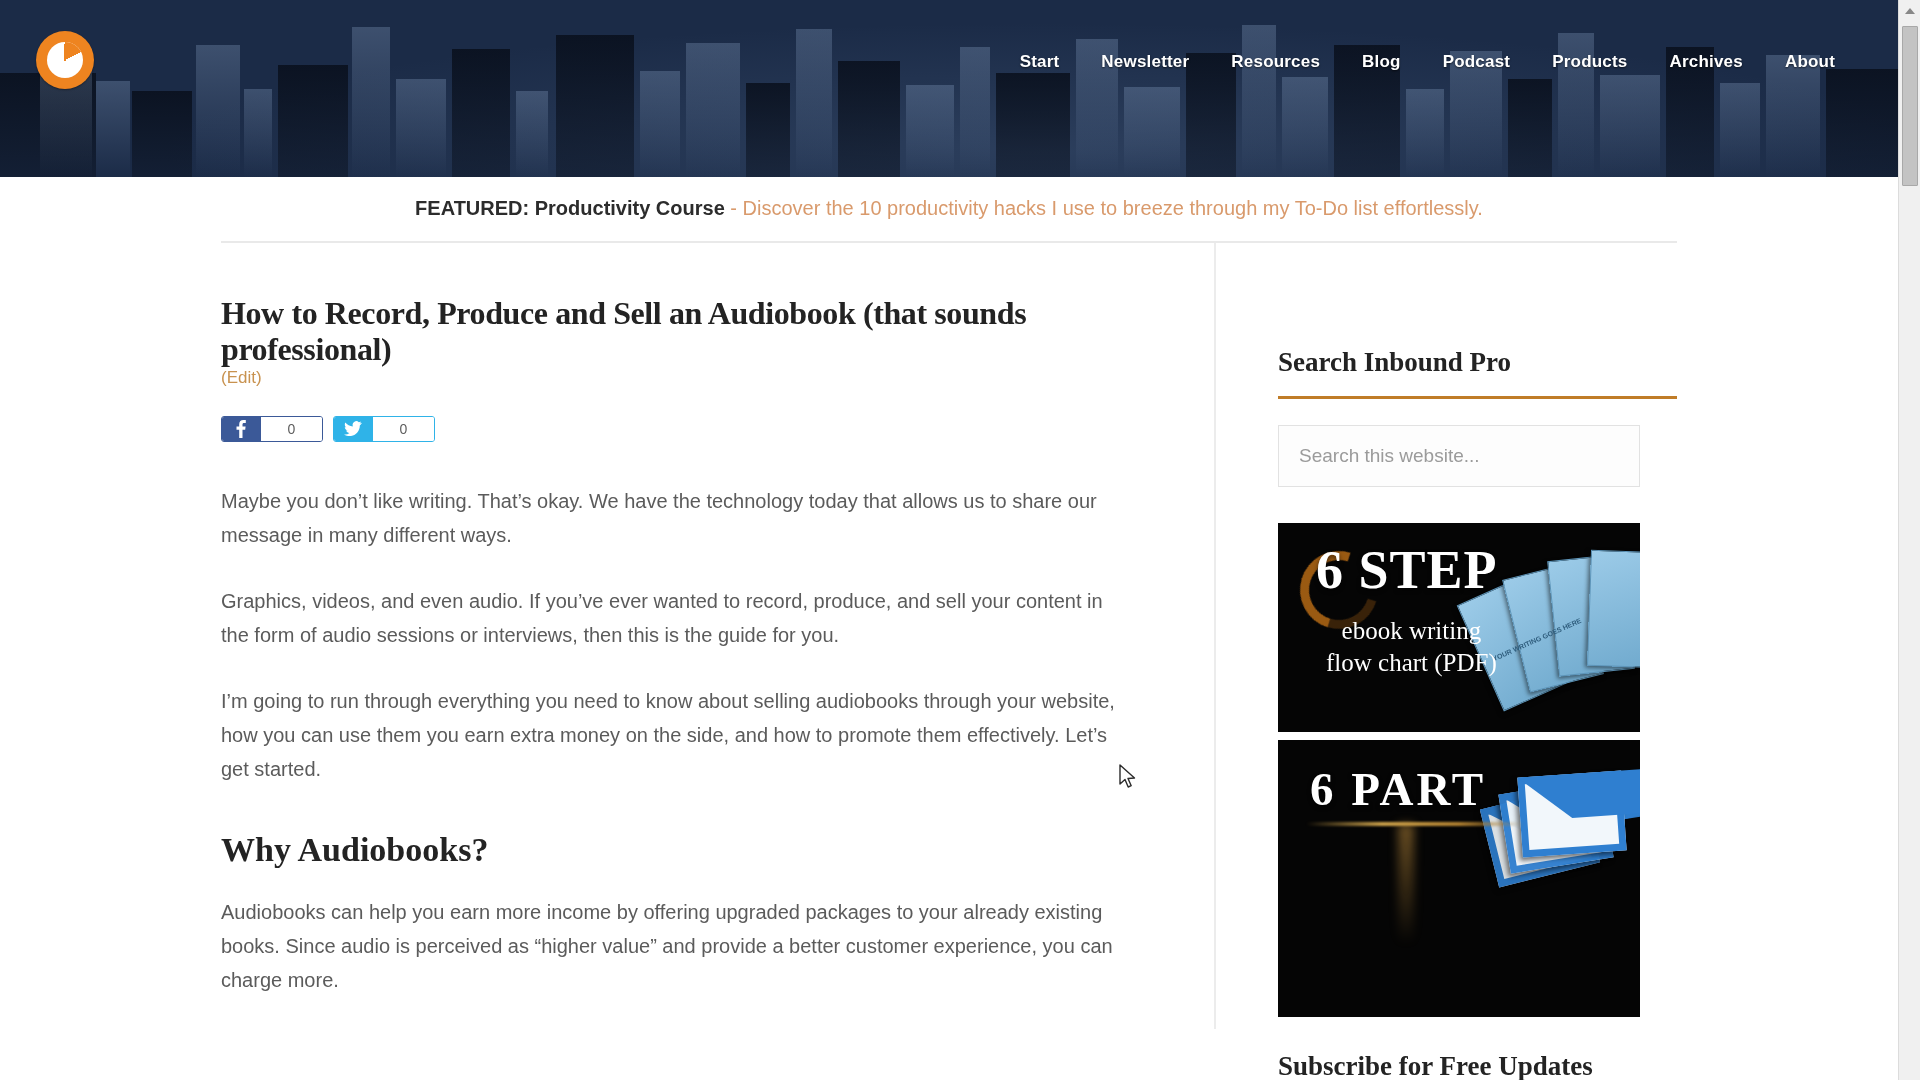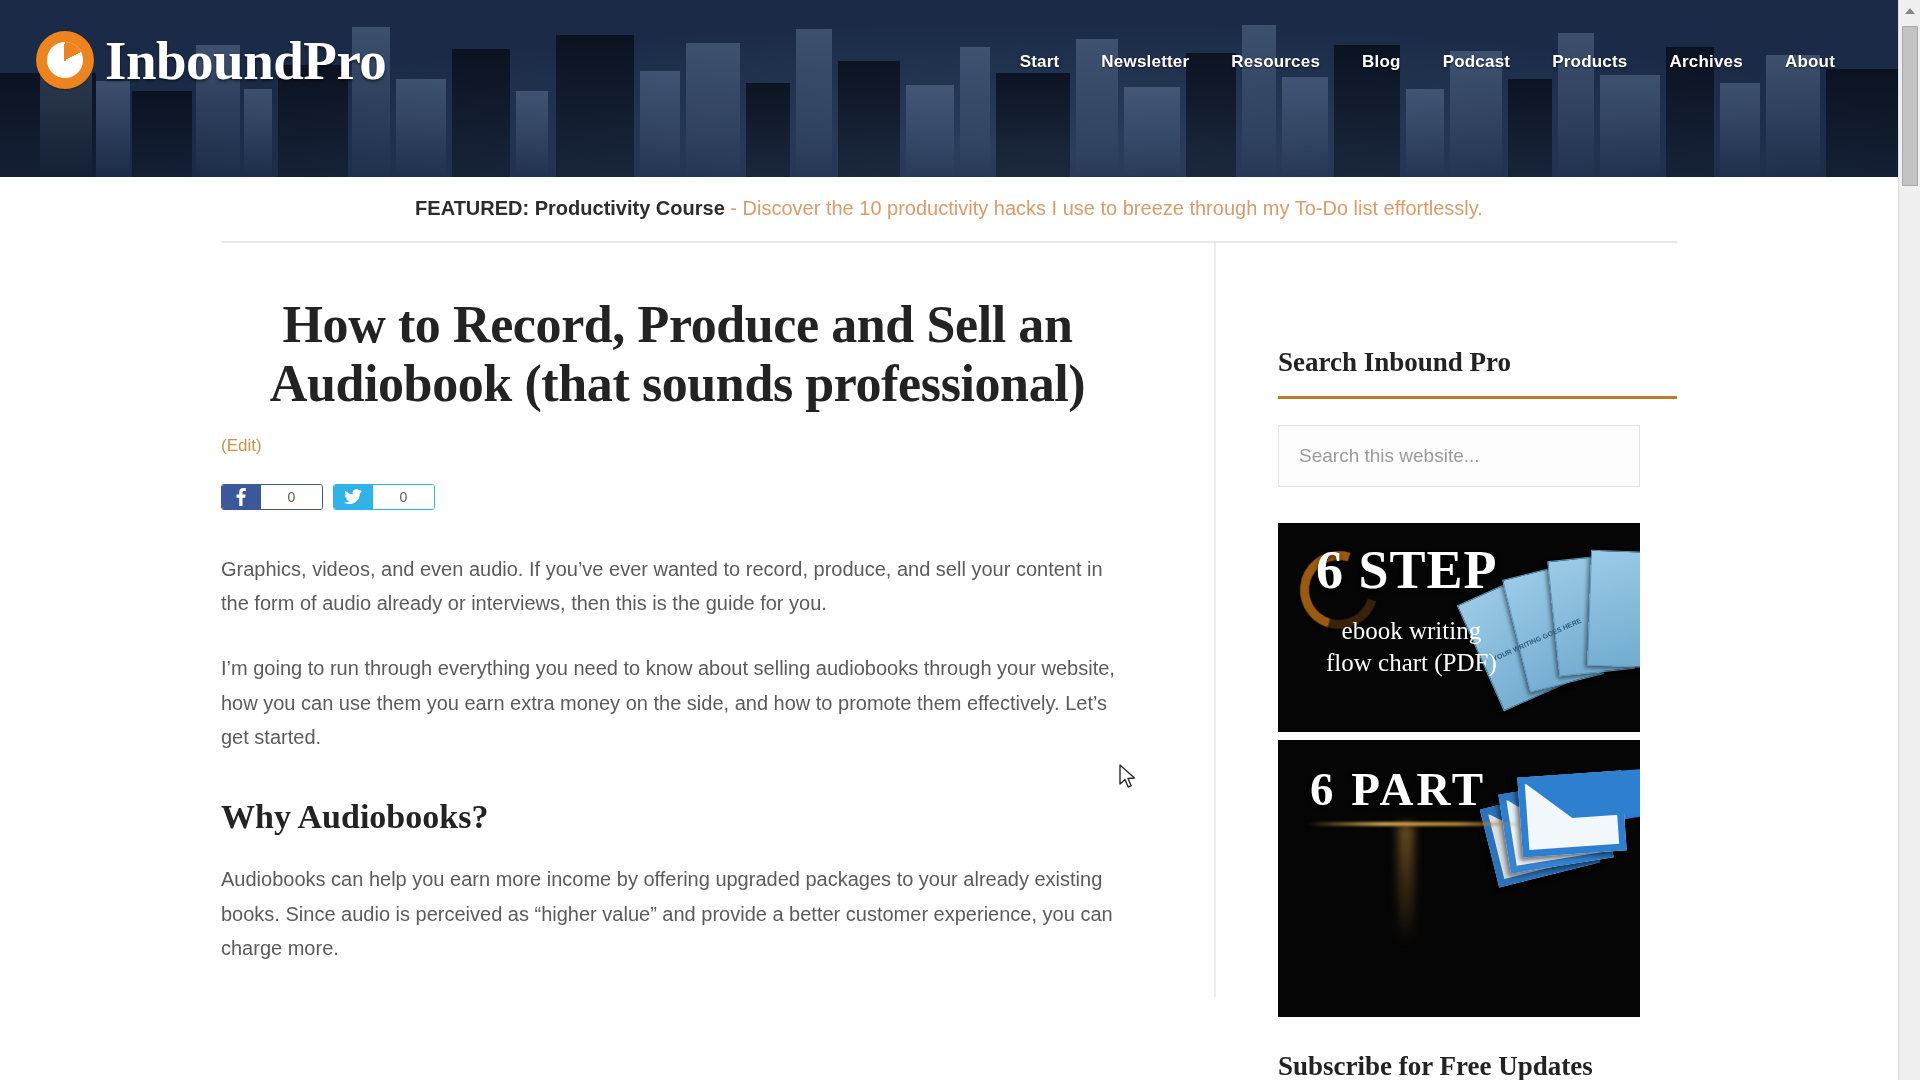--- a/index.html
+++ b/index.html
@@ -186,26 +186,24 @@
   #side-col {
     width:461px;
     padding:60px 0 0 62px;
     margin-top:44px;
   }
 
   
   h1#post-title {
     font-family:"Liberation Serif", serif;
     font-weight:bold;
-    font-size:52px;
+    font-size:32px;
     line-height:1.14;
     color:#232323;
     letter-spacing:-0.4px;
-    margin-bottom:22px;
-    text-align:center;
   }
   #edit-link {
     display:inline-block;
     font-family:"Liberation Sans", sans-serif;
     font-size:17px;
     color:#c8924f;
     text-decoration:none;
     margin-bottom:28px;
   }
   #share-row {
@@ -427,21 +425,20 @@
         <div class="dark" style="left:1826px;width:72px;height:108px;"></div>
       </div>
 
       <div id="header-inner">
         <div id="logo">
           <div id="logo-mark">
             <div class="pie"></div>
             <div class="slice"></div>
             <div class="cut1"></div>
           </div>
-          <div id="logo-text">InboundPro</div>
         </div>
 
         <nav id="nav">
           <a href="#">Start</a>
           <a href="#">Newsletter</a>
           <a href="#">Resources</a>
           <a href="#">Blog</a>
           <a href="#">Podcast</a>
           <a href="#">Products</a>
           <a href="#">Archives</a>
@@ -476,21 +473,22 @@
           <div class="share-btn share-tw">
             <span class="ico">
               <svg width="18" height="15" viewBox="0 0 18 15" aria-hidden="true">
                 <path fill="#ffffff" d="M17.6 1.8c-.6.3-1.3.5-2.1.6.7-.4 1.3-1.1 1.6-2-.7.4-1.5.7-2.3.9A3.6 3.6 0 0 0 8.7 4.6c0 .3 0 .6.1.8a10.3 10.3 0 0 1-7.5-3.8c-.3.6-.5 1.2-.5 1.8 0 1.3.6 2.4 1.6 3-.6 0-1.2-.2-1.6-.5 0 1.8 1.2 3.2 2.9 3.6-.3.1-.6.1-.9.1-.2 0-.4 0-.7-.1.5 1.5 1.8 2.5 3.4 2.5A7.2 7.2 0 0 1 0 13.5a10.2 10.2 0 0 0 5.5 1.6c6.6 0 10.3-5.5 10.3-10.3V4.4c.7-.5 1.3-1.1 1.8-1.8z"></path>
               </svg>
             </span>
             <span class="cnt">0</span>
           </div>
         </div>
 
-        <p class="post-p">Graphics, videos, and even audio. If you’ve ever wanted to record, produce, and sell your content in the form of audio already or interviews, then this is the guide for you.</p>
+        <p class="post-p">Maybe you don’t like writing. That’s okay. We have the technology today that allows us to share our message in many different ways.</p>
+        <p class="post-p">Graphics, videos, and even audio. If you’ve ever wanted to record, produce, and sell your content in the form of audio sessions or interviews, then this is the guide for you.</p>
         <p class="post-p">I’m going to run through everything you need to know about selling audiobooks through your website, how you can use them you earn extra money on the side, and how to promote them effectively. Let’s get started.</p>
 
         <h2 class="post-h2">Why Audiobooks?</h2>
         <p class="post-p">Audiobooks can help you earn more income by offering upgraded packages to your already existing books. Since audio is perceived as “higher value” and provide a better customer experience, you can charge more.</p>
       </div>
 
       <div id="side-col">
 
         <div class="widget">
           <div class="widget-title">Search Inbound Pro</div>

